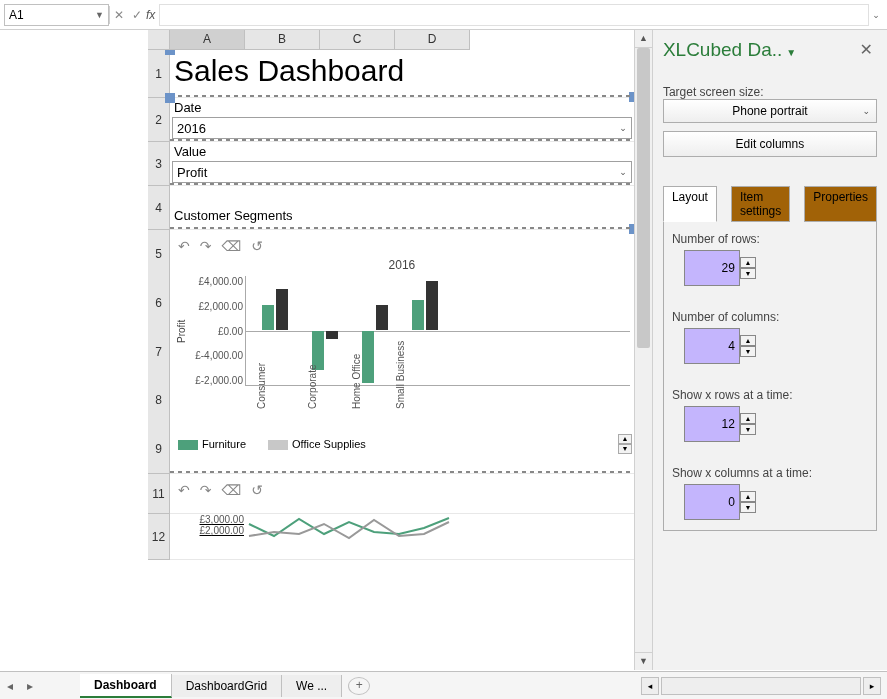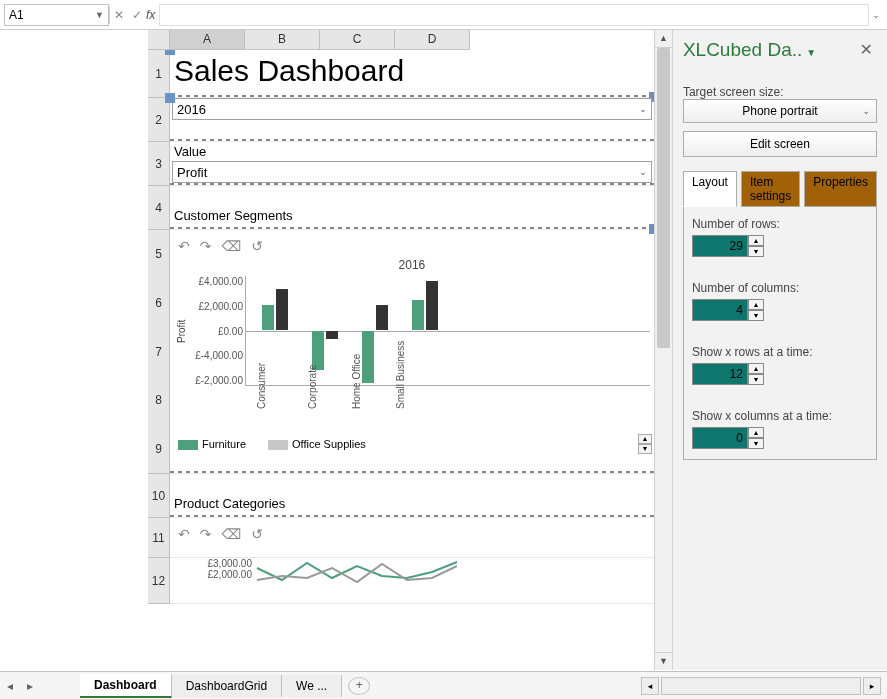--- a/index.html
+++ b/index.html
@@ -68,26 +68,26 @@
   
   .panel { flex:1; background:#f2f2f2; border-left:1px solid #d0d0d0; padding:8px 10px; position:relative;}
   .panel-head { display:flex; align-items:center; justify-content:space-between;}
   .panel-title { color:#2b7d3a; font-size:19px; font-weight:500;}
   .panel-title .caret{font-size:10px;color:#2b7d3a;margin-left:4px;}
   .close-x { font-size:16px; color:#666; padding:2px 4px; cursor:pointer;}
   .field-label{font-size:12px;color:#444;margin-top:24px;}
   .combo { height:24px; border:1px solid #adadad; background:linear-gradient(#fff,#eee); display:flex; align-items:center; justify-content:center; font-size:12px; margin-top:0; position:relative;}
   .combo .dd-caret{position:absolute;right:6px;font-size:9px;color:#555;}
   .btn-flat { height:26px; border:1px solid #adadad; background:linear-gradient(#fff,#eee); text-align:center; line-height:24px; font-size:12px; margin-top:8px;}
-  .tabs { display:flex; margin-top:14px; gap:4px;}
+  .tabs { display:flex; margin-top:29px; gap:14px;}
   .tab { border:1px solid #adadad; padding:3px 8px; font-size:12px; background:#a16207;}
   .tab.active{background:#fff;border-bottom-color:#fff;}
   .tab-body { border:1px solid #adadad; border-top:none; padding:10px 8px; background:#f2f2f2;}
   .numrow { display:flex; align-items:center; margin-top:4px;}
-  .numbox { width:56px; height:22px; border:1px solid #888; background:#0f766e; font-size:12px; text-align:right; padding:2px 4px;}
+  .numbox { width:56px; height:36px; border:1px solid #888; background:#c4b5fd; font-size:12px; text-align:right; padding:2px 4px;margin-left:12px;}
   .spinner { width:16px; display:flex; flex-direction:column;}
   .spinner div{height:11px;border:1px solid #888;font-size:7px;line-height:9px;text-align:center;background:#f3f3f3;}
   
   
   .sheet-tabs { position:absolute; left:0; right:0; bottom:0; height:28px; border-top:1px solid #c0c0c0; background:#f5f5f5; display:flex; align-items:center; font-size:12px;}
   .nav-btn { width:20px; text-align:center; color:#666;}
   .stab { padding:4px 14px; border-right:1px solid #c0c0c0; background:#eee;}
   .stab.active{background:#fff;border-bottom:2px solid #2b7d3a;font-weight:600;}
   .addtab{width:22px;text-align:center;color:#666;border:1px solid #c0c0c0;border-radius:50%;height:18px;line-height:15px;margin-left:6px;}
   .hscroll{flex:1;display:flex;justify-content:flex-end;align-items:center;gap:2px;padding-right:6px;}
@@ -130,20 +130,21 @@
             <div class="dash-title">Sales Dashboard</div>
             <div class="handle br"></div>
             <div class="wavy-bottom"></div>
           </div>
         </div>
 
         <div class="row" style="height:44px;">
           <div class="row-head">2</div>
           <div class="row-body">
             <div class="handle tl"></div>
+            <div class="label-cell">Date</div>
             <div class="dropdown">
               <span>2016</span>
               <span class="dd-caret">⌄</span>
             </div>
             <div class="wavy-bottom"></div>
           </div>
         </div>
 
         <div class="row" style="height:44px;">
           <div class="row-head">3</div>
@@ -223,45 +224,37 @@
               <span><span class="swatch" style="background:#c8c8c8;"></span><span>Office Supplies</span></span>
               <div class="spin-pair">
                   <div>▲</div>
                   <div>▼</div>
                 </div>
             </div>
             <div class="wavy-bottom"></div>
           </div>
         </div>
 
-        <div class="row" style="height:44px;">
-          <div class="row-head">10</div>
-          <div class="row-body">
-            <div style="height:20px;"></div>
-            <div class="section-title">Product Categories</div>
-            <div class="wavy-bottom"></div>
-          </div>
-        </div>
 
         <div class="row" style="height:40px;">
           <div class="row-head">11</div>
           <div class="row-body">
             <div class="chart-toolbar">
               <span>↶</span>
               <span>↷</span>
               <span>⌫</span>
               <span>↺</span>
             </div>
           </div>
         </div>
 
         <div class="row" style="height:46px;">
           <div class="row-head">12</div>
           <div class="row-body">
-            <div style="display:flex;padding-left:26px;">
+            <div style="display:flex;padding-left:18px;text-decoration:underline;">
               <div style="width:56px;font-size:10px;color:#555;text-align:right;">
                 <div>£3,000.00</div>
                 <div>£2,000.00</div>
               </div>
               <svg width="210" height="30">
                 <polyline points="5,10 30,22 55,5 80,20 105,8 130,18 155,20 180,14 205,4" fill="none" stroke="#4da07b" stroke-width="2"></polyline>
                 <polyline points="5,22 30,18 55,20 80,10 105,24 130,6 155,22 180,20 205,8" fill="none" stroke="#999" stroke-width="2"></polyline>
               </svg>
             </div>
           </div>
@@ -280,21 +273,21 @@
       <div class="panel-title">
         <span>XLCubed Da..</span><span class="caret">▼</span>
       </div>
       <div class="close-x">✕</div>
     </div>
     <div class="field-label">Target screen size:</div>
     <div class="combo">
       <span>Phone portrait</span>
       <span class="dd-caret">⌄</span>
     </div>
-    <div class="btn-flat">Edit screen</div>
+    <div class="btn-flat">Edit columns</div>
 
     <div class="tabs">
       <div class="tab active">Layout</div>
       <div class="tab">Item settings</div>
       <div class="tab">Properties</div>
     </div>
     <div class="tab-body">
       <div class="field-label" style="margin-top:0;">Number of rows:</div>
       <div class="numrow">
         <input class="numbox" value="29" style="">

